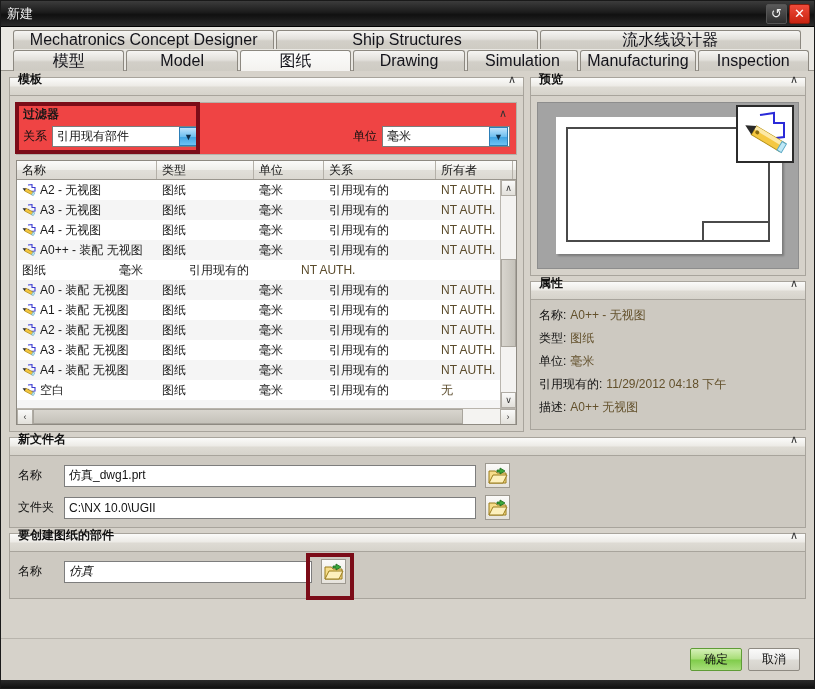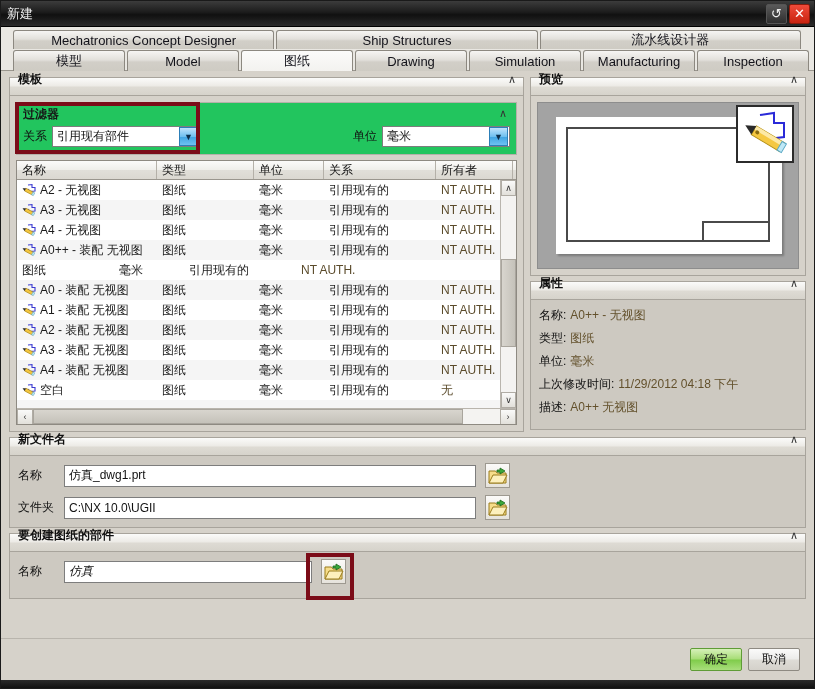--- a/index.html
+++ b/index.html
@@ -63,21 +63,21 @@
   }
   .tabrow { display: flex; gap: 2px; }
   .tabrow.top { padding-right: 8px; }
   .tab {
     height: 19px;
     border: 1px solid #8c8880;
     border-bottom: none;
     border-radius: 3px 3px 0 0;
     background: linear-gradient(to bottom, #f6f5f3 0%, #e2e0db 45%, #d2cfc8 55%, #cecbc3 100%);
     display: flex; align-items: center; justify-content: center;
-    font-size: 13px; color: #13131a;
+    font-size: 16px; color: #13131a;
     white-space: nowrap;
     cursor: pointer;
     padding: 0 6px;
   }
   .tab.active {
     background: linear-gradient(to bottom, #fbfbfa 0%, #f3f2ef 100%);
     border-color: #8c8880;
     position: relative; z-index: 3;
   }
   .tabrow.top .tab { flex: 1 1 0; }
@@ -123,21 +123,21 @@
   }
 
   
   .split { display: flex; gap: 6px; }
   .left-col { width: 515px; flex: 0 0 515px; }
   .right-col { flex: 1 1 auto; }
 
   
   .filter-wrap { position: relative; }
   .filter-inner {
-    background: #22c55e;
+    background: #ef4444;
     border: 1px solid #b5b1a9;
     padding: 3px 6px 7px 6px;
     position: relative;
   }
   .filter-label {
     font-weight: bold; font-size: 12px; color: #171717;
     margin-bottom: 3px;
   }
   .filter-row { display: flex; align-items: center; }
   .fl { font-size: 12px; color: #111; margin-right: 5px; white-space: nowrap; }
@@ -704,21 +704,21 @@
 
         <div class="panel">
           <div class="panel-head">
             <div class="ptitle">属性</div>
             <div class="chev">∧</div>
           </div>
           <div class="props-body" id="props-body">
               <div class="prop-line"><span class="pk">名称:</span><span class="pv">A0++ - 无视图</span></div>
               <div class="prop-line"><span class="pk">类型:</span><span class="pv">图纸</span></div>
               <div class="prop-line"><span class="pk">单位:</span><span class="pv">毫米</span></div>
-              <div class="prop-line"><span class="pk">上次修改时间:</span><span class="pv">11/29/2012 04:18 下午</span></div>
+              <div class="prop-line"><span class="pk">引用现有的:</span><span class="pv">11/29/2012 04:18 下午</span></div>
               <div class="prop-line"><span class="pk">描述:</span><span class="pv">A0++ 无视图</span></div>
             </div>
         </div>
 
       </div>
     </div>
 
     <div class="panel">
       <div class="panel-head">
         <div class="ptitle">新文件名</div>

